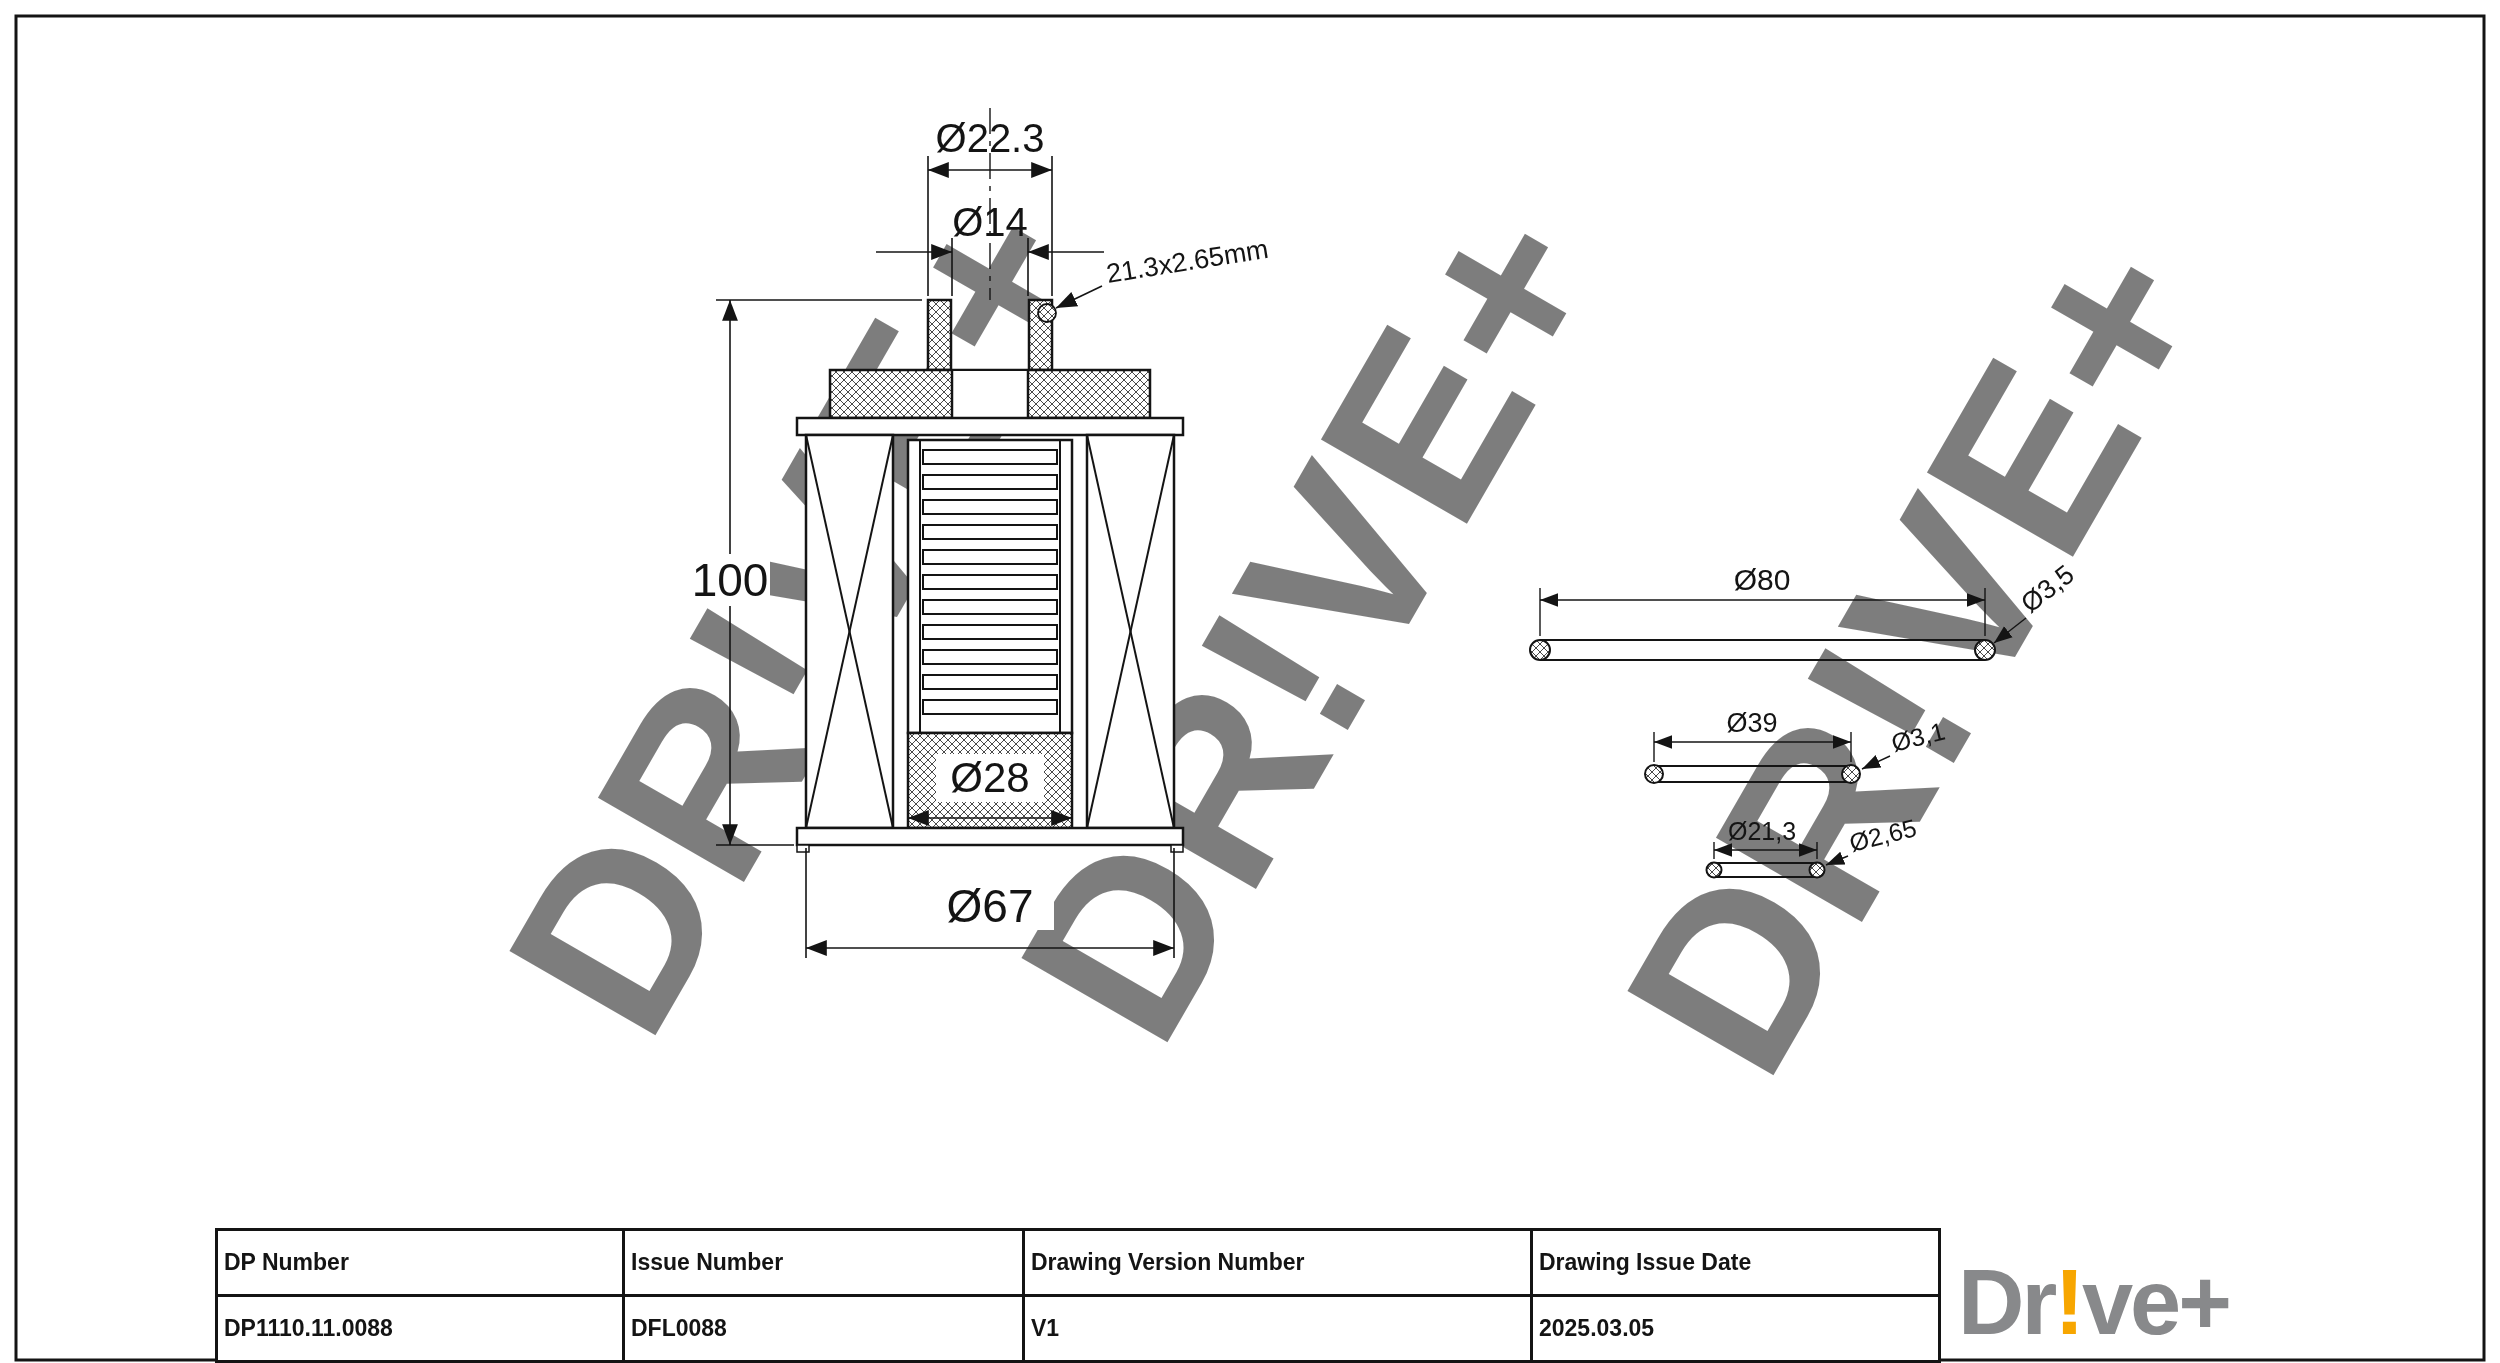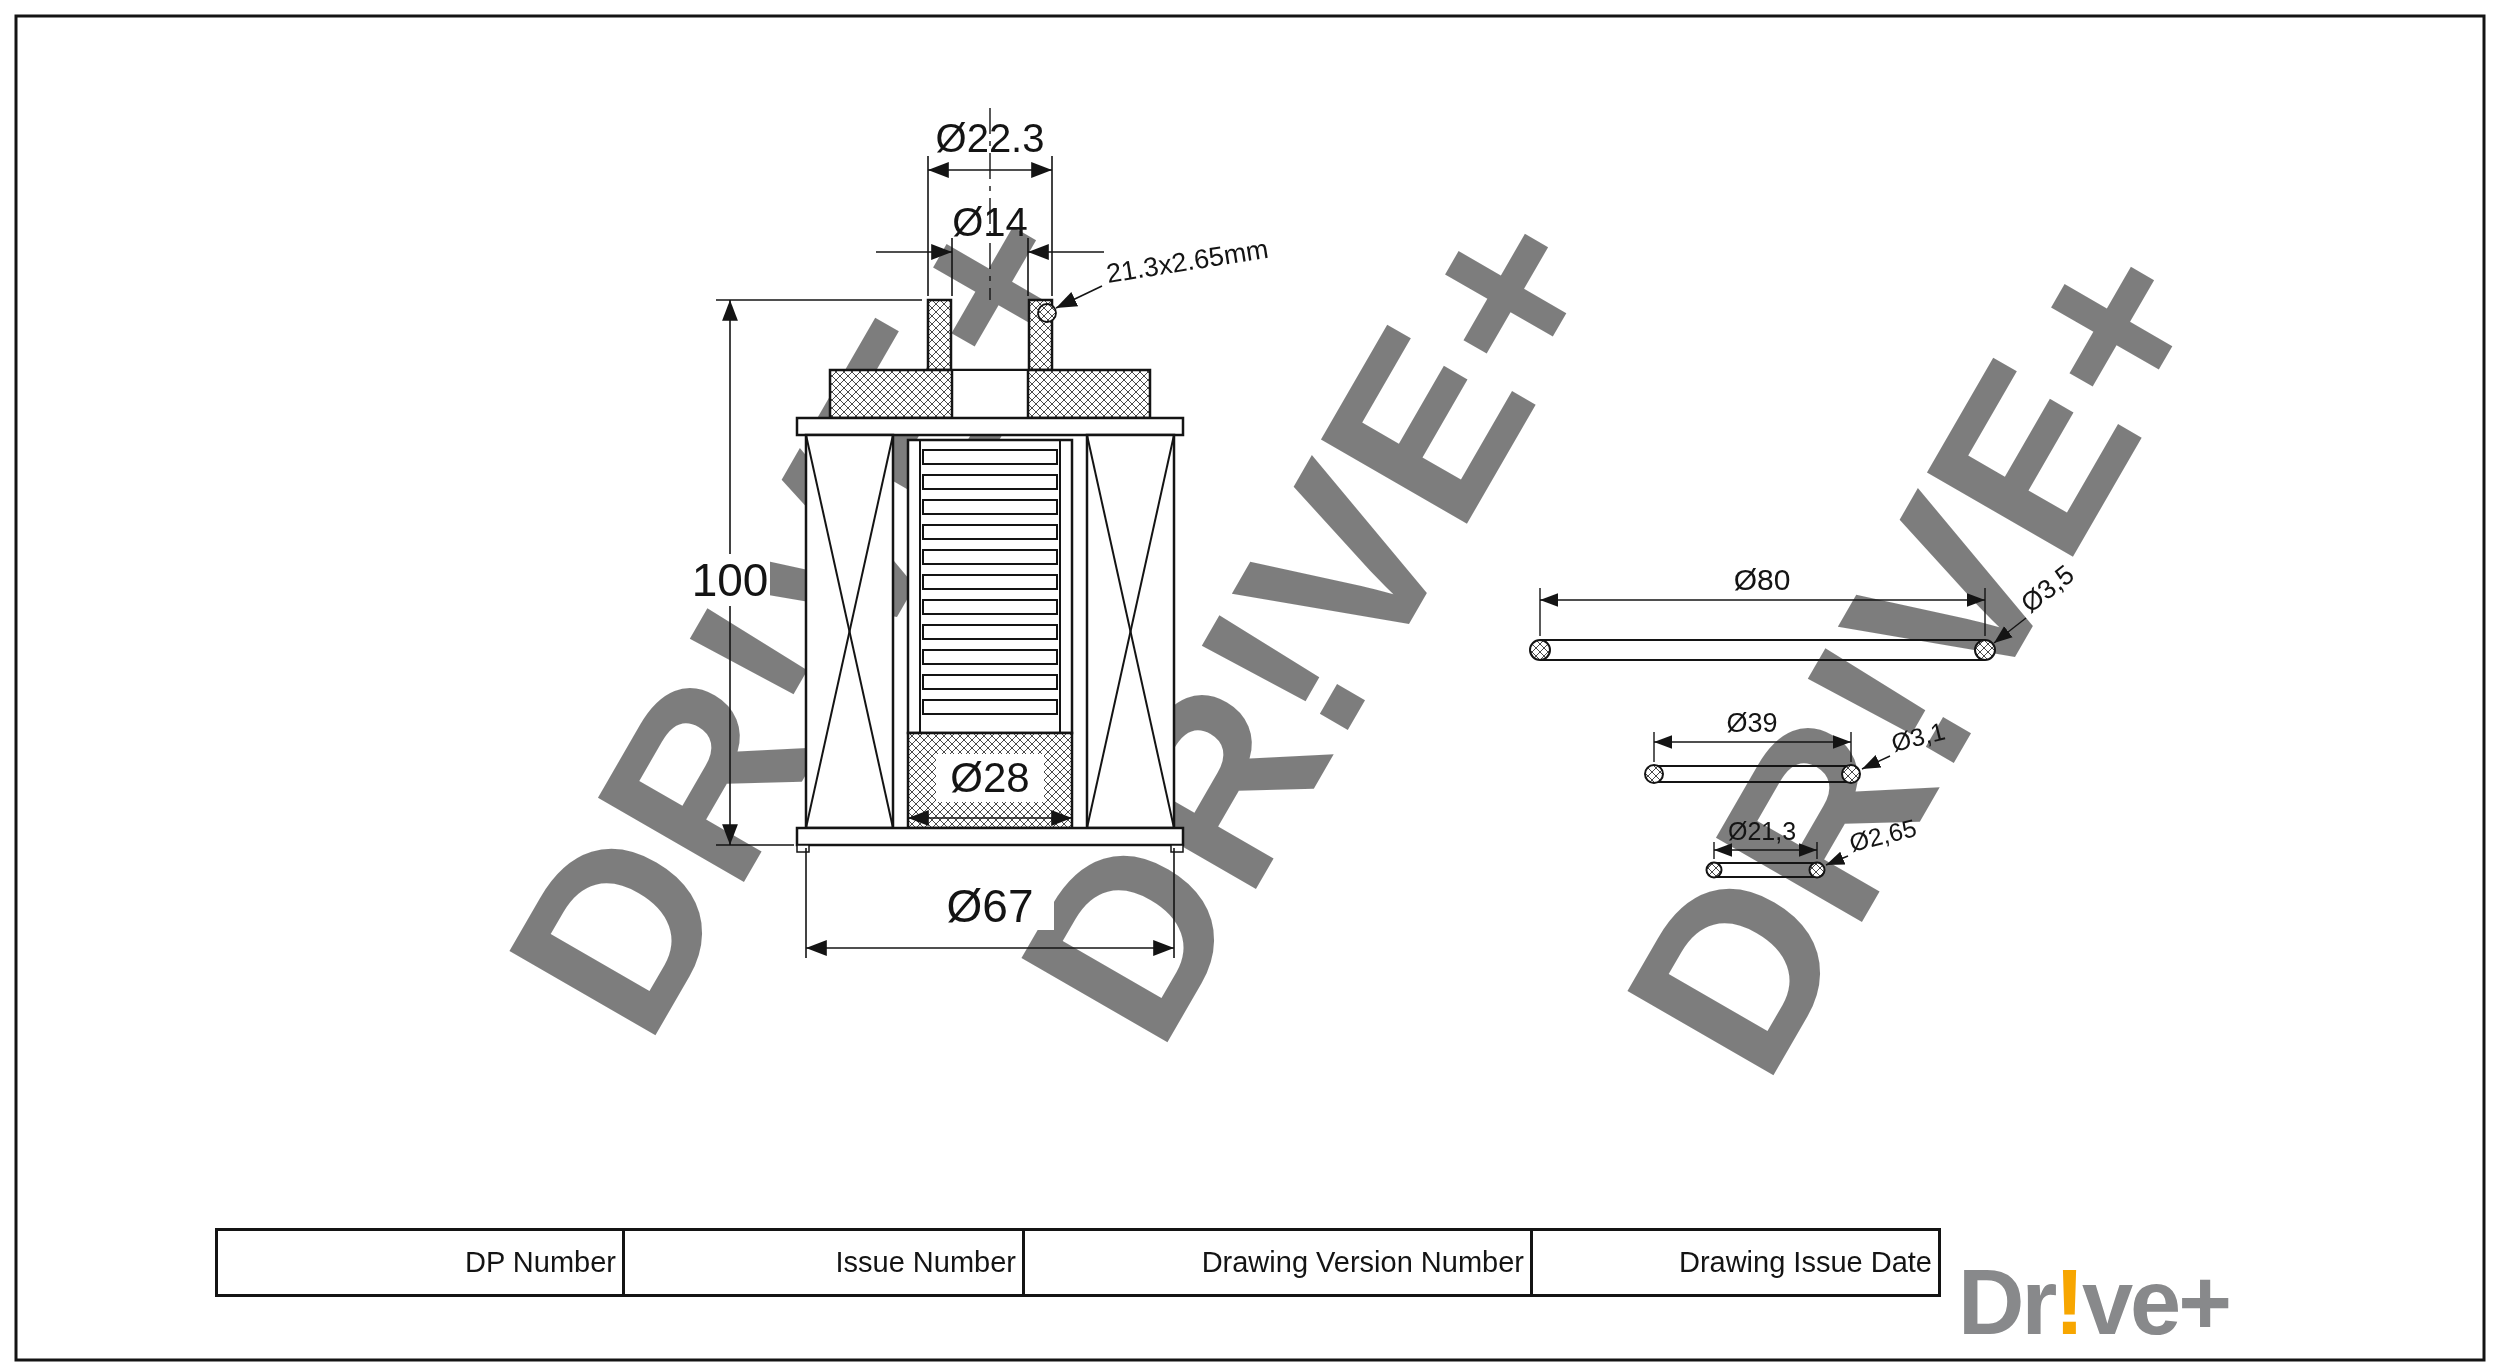--- a/index.html
+++ b/index.html
@@ -11,22 +11,22 @@
     font-family:"Liberation Sans", sans-serif;
   }
   .page svg{position:absolute;left:0;top:0;}
   .titleblock{
     position:absolute;left:215px;top:1228px;
     border-collapse:collapse;table-layout:fixed;
     background:#fff;
   }
   .titleblock td{
     border:3px solid #141414;
-    text-align:right;vertical-align:middle;
-    font-weight:normal;font-size:29px;color:#141414;
+    text-align:left;vertical-align:middle;
+    font-weight:bold;font-size:23px;color:#141414;
     height:63px;padding:0 6px;white-space:nowrap;overflow:hidden;
   }
   .logo{
     position:absolute;left:1958px;top:1252px;
     font-size:92px;font-weight:800;letter-spacing:-3px;
     color:#88898b;line-height:100px;user-select:none;
   }
   .logo .bang{color:#F7A600;}
   text{fill:#141414;}
 </style>
@@ -186,20 +186,26 @@
         <col style="width:508px">
         <col style="width:408px">
     </colgroup>
     <tbody>
       <tr>
         <td>DP Number</td>
         <td>Issue Number</td>
         <td>Drawing Version Number</td>
         <td>Drawing Issue Date</td>
       </tr>
+      <tr>
+        <td>DP1110.11.0088</td>
+        <td>DFL0088</td>
+        <td>V1</td>
+        <td>2025.03.05</td>
+      </tr>
     </tbody>
   </table>
 
   <div class="logo">
     <span>Dr</span><span class="bang">!</span><span>ve+</span>
   </div>
 
 </div>
 
 </body></html>

